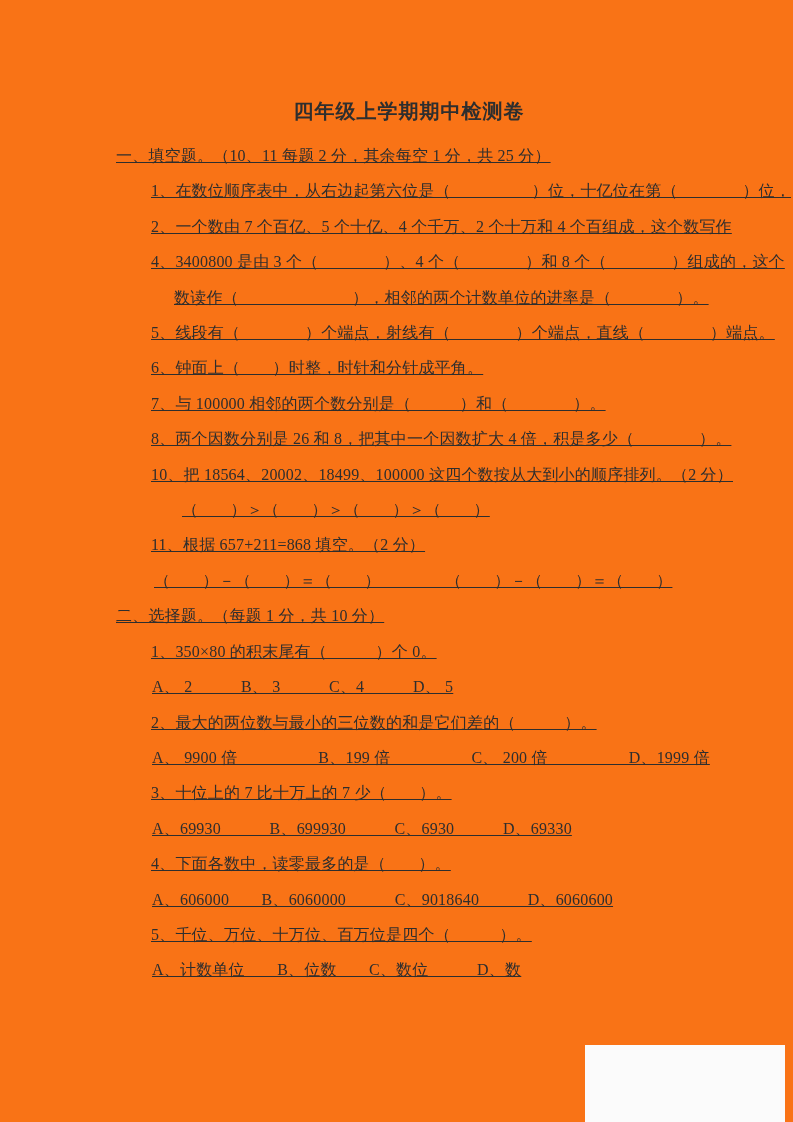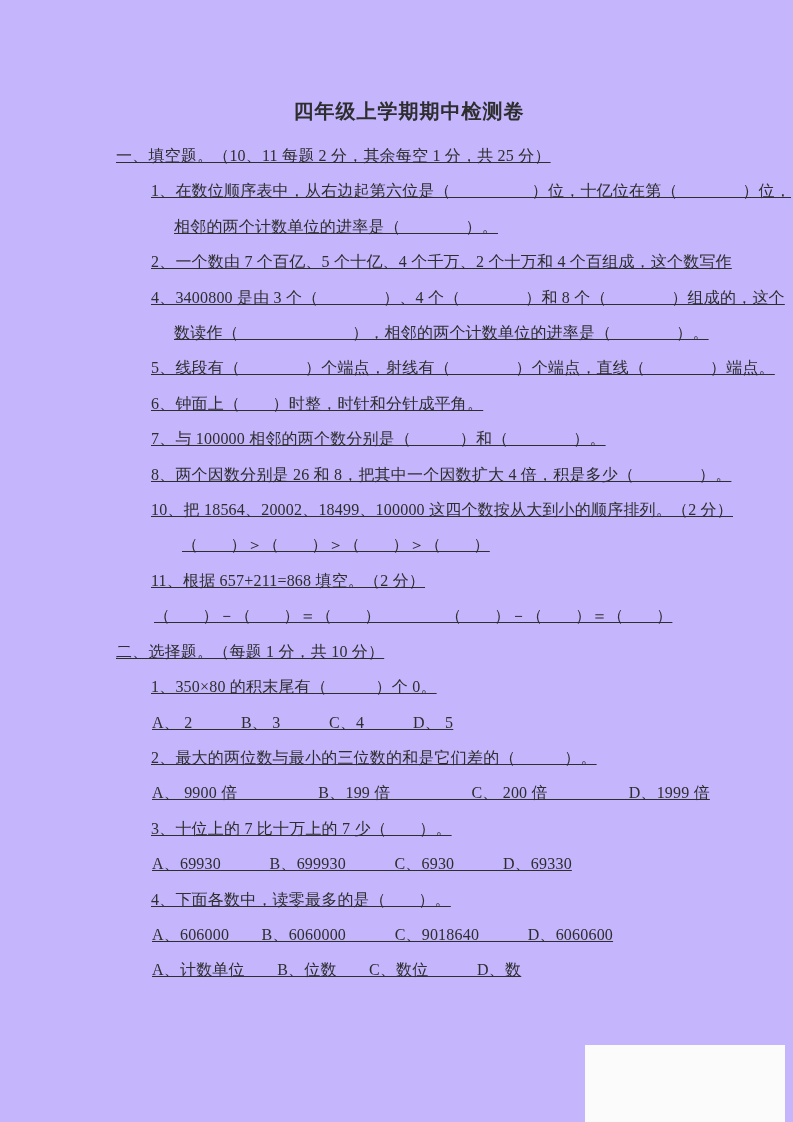--- a/index.html
+++ b/index.html
@@ -1,20 +1,20 @@
 <!DOCTYPE html>
 <html><head>
 <meta charset="utf-8">
 <style>
   html, body { margin: 0; padding: 0; background: #ffffff; }
   .page {
     position: relative;
     width: 793px;
     height: 1122px;
-    background: #c4b5fd;
+    background: #f97316;
     overflow: hidden;
     font-family: "Liberation Serif", "DejaVu Serif", serif;
     color: #2e2e2e;
     font-size: 16px;
   }
   .content {
     position: absolute;
     left: 112px;
     top: 95px;
     width: 645px;
@@ -53,21 +53,20 @@
 </head>
 <body>
 
 <div class="page">
   <div class="content">
 
     <h1 class="title">四年级上学期期中检测卷</h1>
 
     <p class="line sec">一、填空题。（10、11 每题 2 分，其余每空 1 分，共 25 分）</p>
     <p class="line item">1、在数位顺序表中，从右边起第六位是（　　　　　）位，十亿位在第（　　　　）位，</p>
-    <p class="line cont">相邻的两个计数单位的进率是（　　　　）。</p>
     <p class="line item">2、一个数由 7 个百亿、5 个十亿、4 个千万、2 个十万和 4 个百组成，这个数写作</p>
     <p class="line item">4、3400800 是由 3 个（　　　　）、4 个（　　　　）和 8 个（　　　　）组成的，这个</p>
     <p class="line cont">数读作（　　　　　　　），相邻的两个计数单位的进率是（　　　　）。</p>
     <p class="line item">5、线段有（　　　　）个端点，射线有（　　　　）个端点，直线（　　　　）端点。</p>
     <p class="line item">6、钟面上（　　）时整，时针和分针成平角。</p>
     <p class="line item">7、与 100000 相邻的两个数分别是（　　　）和（　　　　）。</p>
     <p class="line item">8、两个因数分别是 26 和 8，把其中一个因数扩大 4 倍，积是多少（　　　　）。</p>
     <p class="line item">10、把 18564、20002、18499、100000 这四个数按从大到小的顺序排列。（2 分）</p>
     <p class="line f10">（　　）＞（　　）＞（　　）＞（　　）</p>
     <p class="line item">11、根据 657+211=868 填空。（2 分）</p>
@@ -75,17 +74,18 @@
 
     <p class="line sec">二、选择题。（每题 1 分，共 10 分）</p>
     <p class="line item">1、350×80 的积末尾有（　　　）个 0。</p>
     <p class="line opt">A、 2　　　B、 3　　　C、4　　　D、 5</p>
     <p class="line item">2、最大的两位数与最小的三位数的和是它们差的（　　　）。</p>
     <p class="line opt">A、 9900 倍　　　　　B、199 倍　　　　　C、 200 倍　　　　　D、1999 倍</p>
     <p class="line item">3、十位上的 7 比十万上的 7 少（　　）。</p>
     <p class="line opt">A、69930　　　B、699930　　　C、6930　　　D、69330</p>
     <p class="line item">4、下面各数中，读零最多的是（　　）。</p>
     <p class="line opt">A、606000　　B、6060000　　　C、9018640　　　D、6060600</p>
+    <p class="line item">5、千位、万位、十万位、百万位是四个（　　　）。</p>
     <p class="line opt">A、计数单位　　B、位数　　C、数位　　　D、数</p>
 
   </div>
   <div class="artifact"></div>
 </div>
 
 </body></html>

